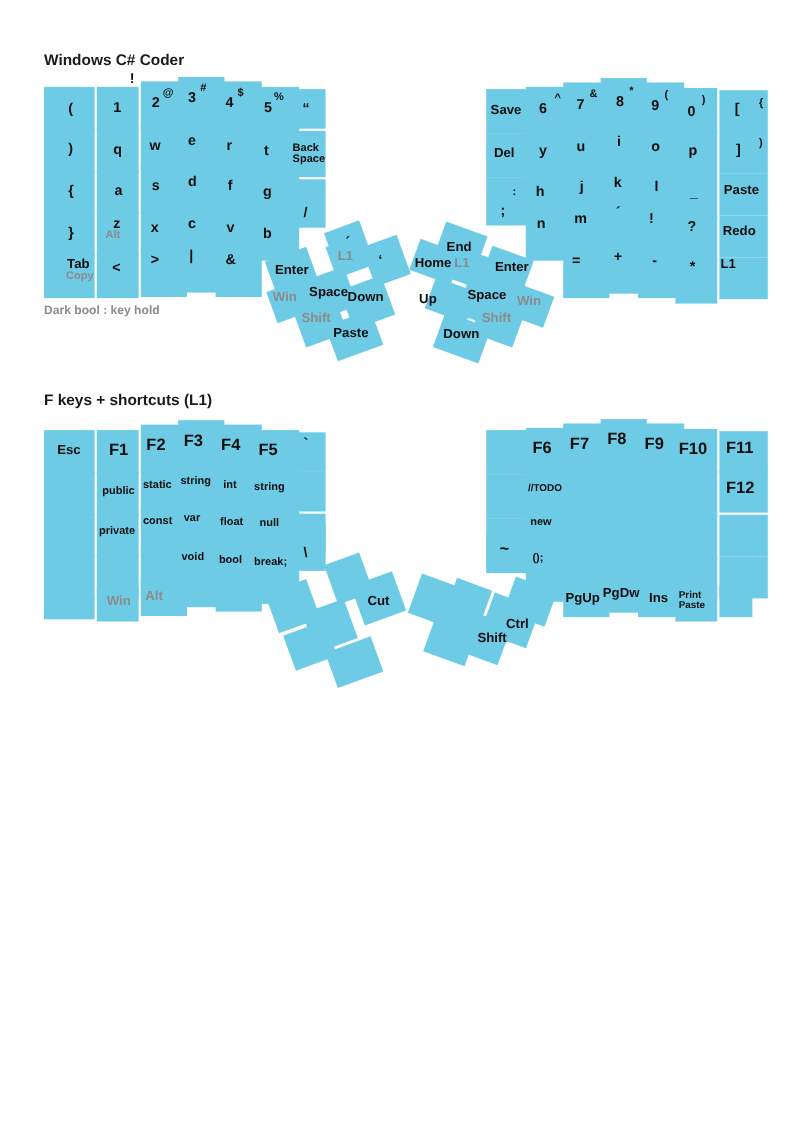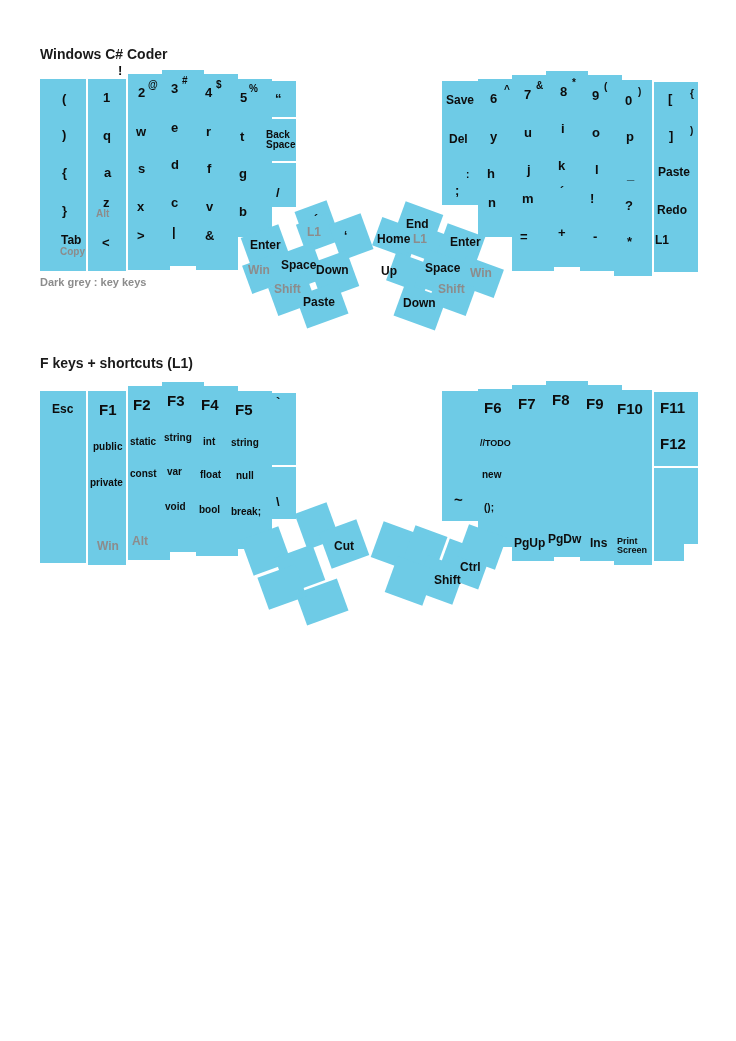--- a/index.html
+++ b/index.html
@@ -34,21 +34,21 @@
   .lbl.sm{font-size:10px;font-weight:bold;}
   .lbl.xs{font-size:9px;font-weight:bold;}
   .lbl.md{font-size:12px;font-weight:bold;}
   .lbl.grey{color:#8c8c8c;}
   .lbl.big{font-size:15px;font-weight:bold;}
 </style>
 </head>
 <body>
 
 <div class="title" style="left:40px;top:46px;">Windows C# Coder</div>
-<div class="note" style="left:40px;top:276px;">Dark grey : key keys</div>
+<div class="note" style="left:40px;top:276px;">Dark bool : key hold</div>
 <div class="title" style="left:40px;top:355px;">F keys + shortcuts (L1)</div>
 
 <div class="layer" id="keys-layer">
     <div class="key" style="left: 40px; top: 79px; width: 46px; height: 40px;"></div>
     <div class="key" style="left: 88px; top: 79px; width: 38px; height: 40px;"></div>
     <div class="key" style="left: 128px; top: 74px; width: 42px; height: 44px;"></div>
     <div class="key" style="left: 162px; top: 70px; width: 42px; height: 44px;"></div>
     <div class="key" style="left: 196px; top: 74px; width: 42px; height: 44px;"></div>
     <div class="key" style="left: 230px; top: 79px; width: 42px; height: 44px;"></div>
     <div class="key" style="left: 264px; top: 81px; width: 32px; height: 36px;"></div>
@@ -336,16 +336,16 @@
     <div class="lbl big" style="left: 660px; top: 400px;">F11</div>
     <div class="lbl xs" style="left: 480px; top: 439px;">//TODO</div>
     <div class="lbl big" style="left: 660px; top: 436px;">F12</div>
     <div class="lbl sm" style="left: 482px; top: 470px;">new</div>
     <div class="lbl big" style="left: 454px; top: 492px;">~</div>
     <div class="lbl sm" style="left: 484px; top: 503px;">();</div>
     <div class="lbl md" style="left: 514px; top: 537px;">PgUp</div>
     <div class="lbl md" style="left: 548px; top: 533px;">PgDw</div>
     <div class="lbl md" style="left: 590px; top: 537px;">Ins</div>
     <div class="lbl xs" style="left: 617px; top: 537px;">Print
-Screen</div>
+Paste</div>
     <div class="lbl md" style="left: 460px; top: 561px;">Ctrl</div>
     <div class="lbl md" style="left: 434px; top: 574px;">Shift</div>
   </div>
 
 </body></html>

